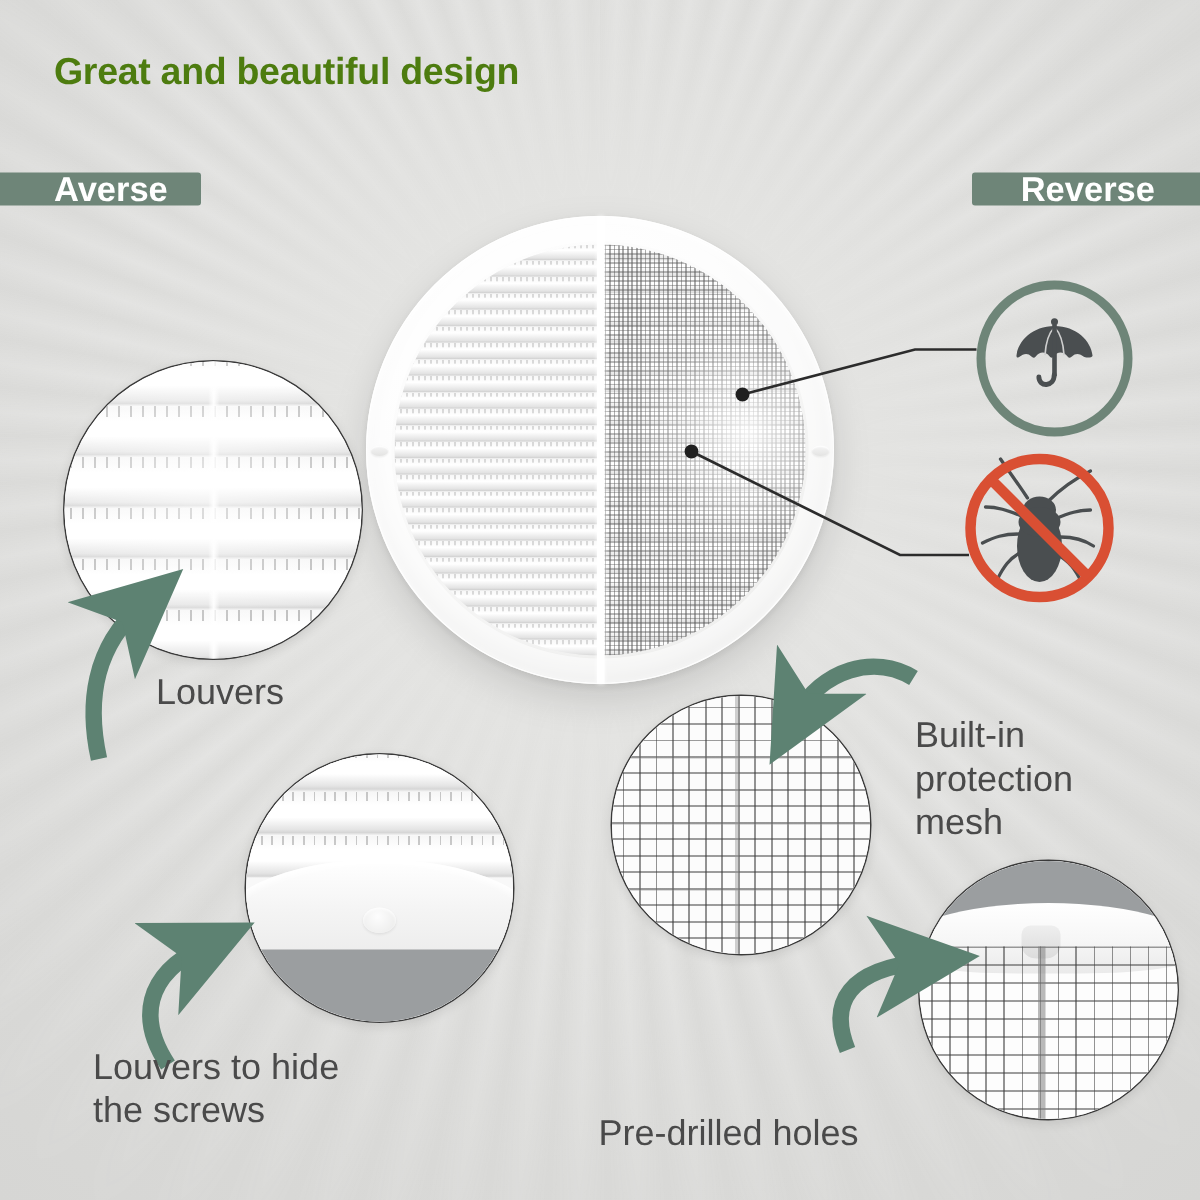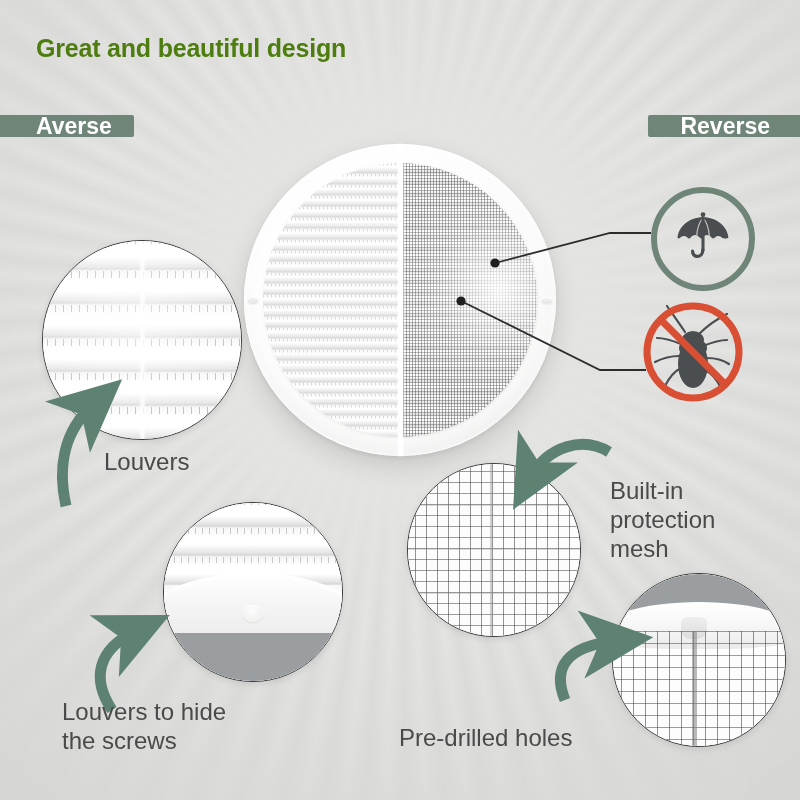--- a/index.html
+++ b/index.html
@@ -309,21 +309,21 @@
   .caption {
     position: absolute;
     color: #4a4a4a;
     font-size: 24px;
     line-height: 29px;
     white-space: pre-line;
   }
   .cap-louvers { left: 104px; top: 447px; }
   .cap-screws  { left: 62px;  top: 697px; }
   .cap-mesh    { left: 610px; top: 446px; margin-top: 30px; }
-  .cap-holes   { left: 399px; top: 723px; }
+  .cap-holes   { left: 399px; top: 741px; }
 
   
   .arrows { position: absolute; inset: 0; pointer-events: none; }
 </style>
 </head>
 <body>
 
 <div id="stage">
 
   <div class="bg-sheen"></div>

